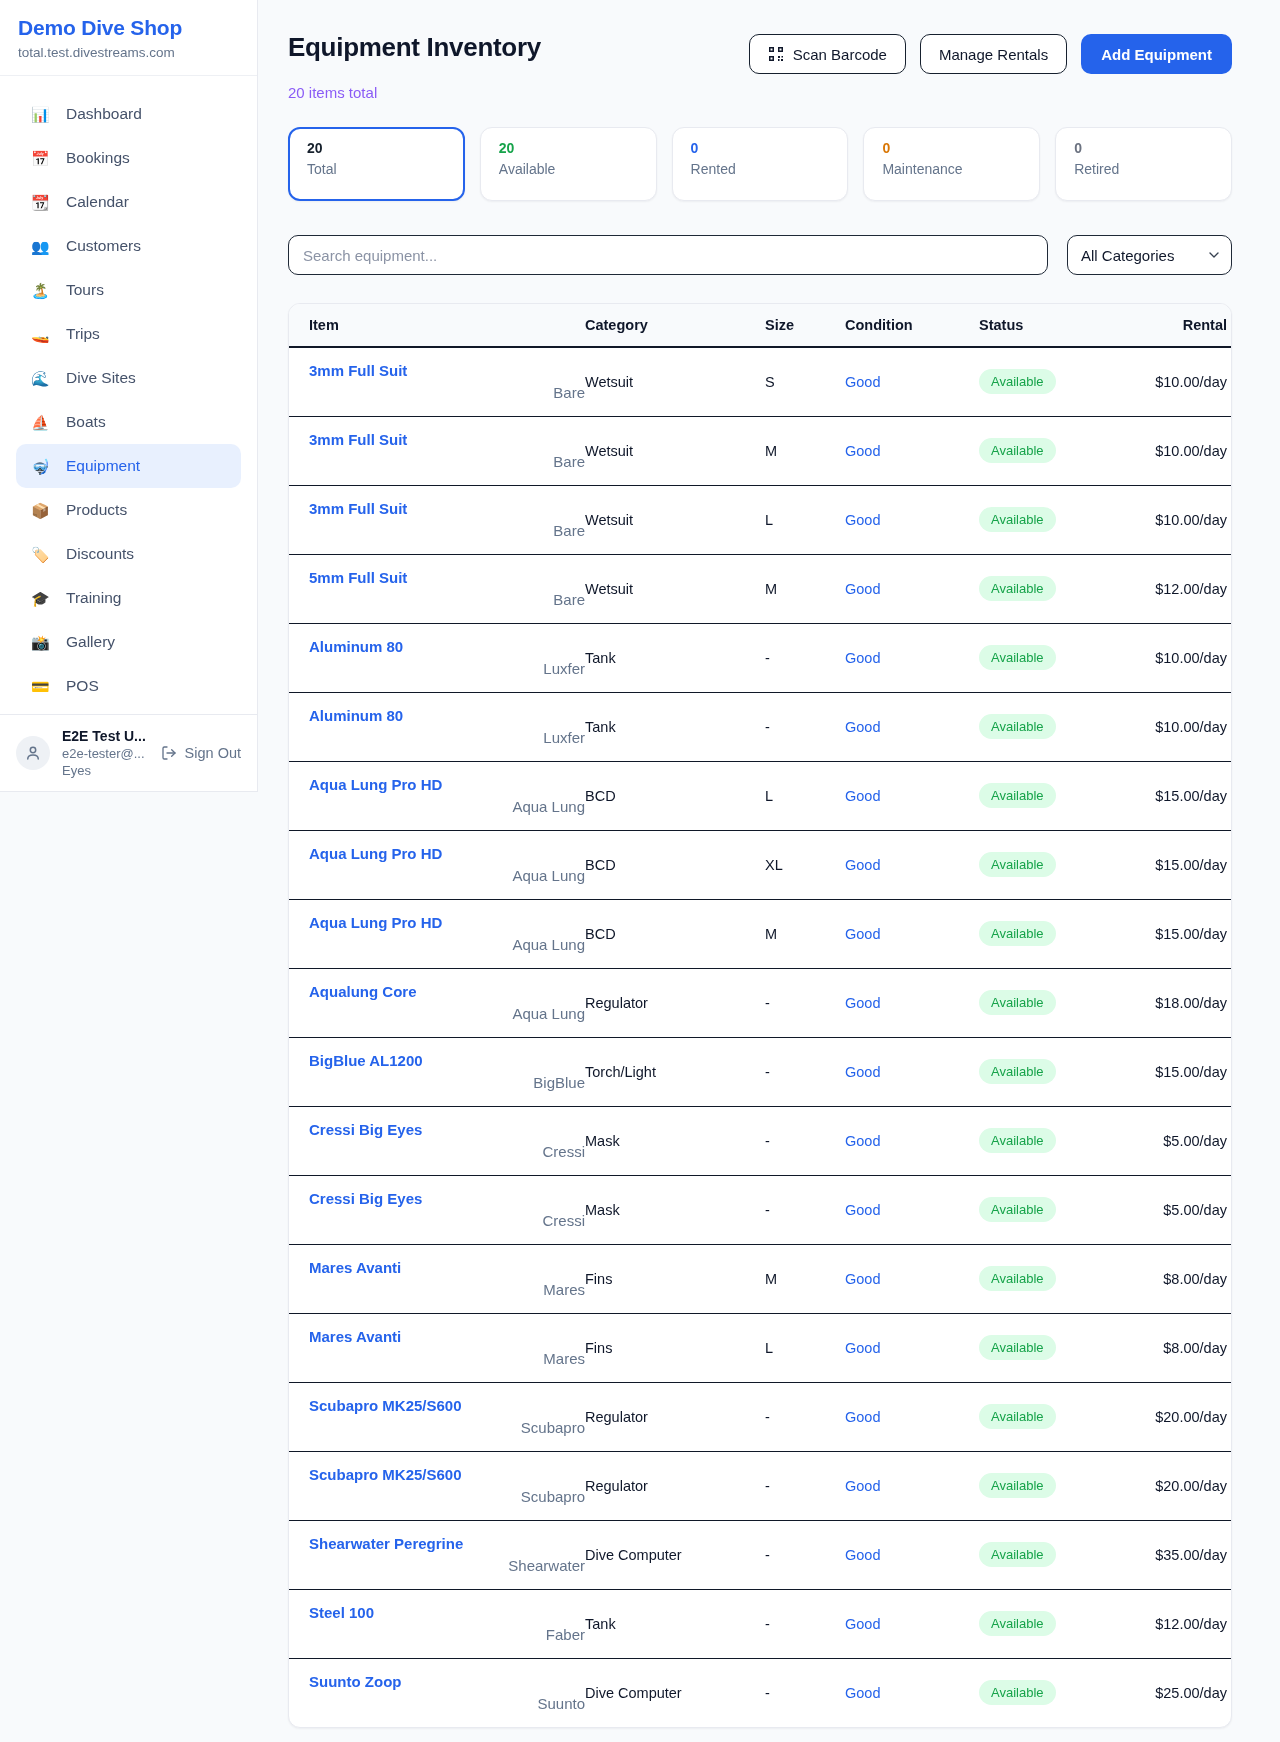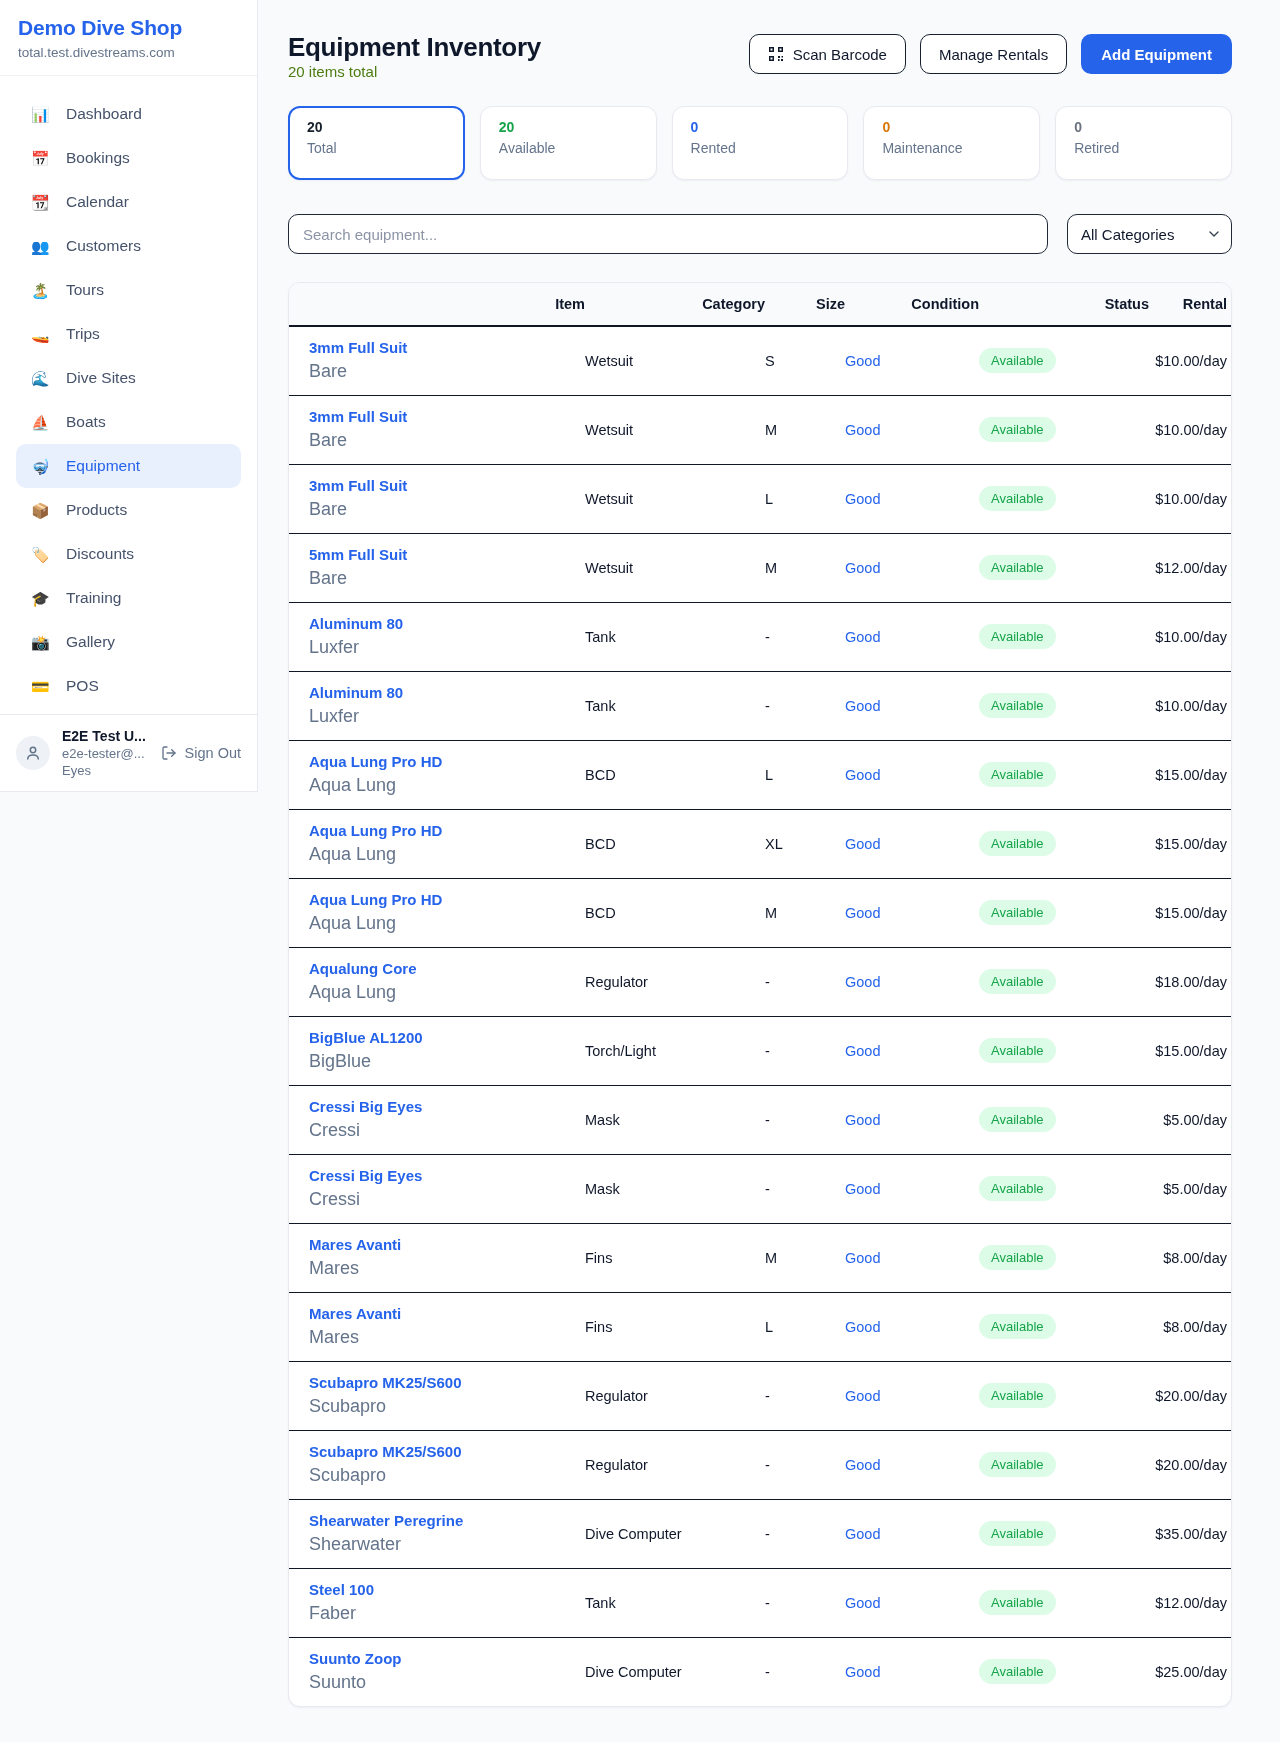--- a/index.html
+++ b/index.html
@@ -53,21 +53,21 @@
     margin-left:auto; display:flex; align-items:flex-start; gap:8px;
     color:#64748b; font-size:14.5px; cursor:pointer; white-space:nowrap;
   }
   .signout svg { width:16px; height:16px; }
 
   
   .main { position:absolute; left:288px; top:0; width:944px; padding-top:32px; }
 
   .page-header { display:flex; justify-content:space-between; align-items:flex-start; }
   .page-title { font-size:26px; font-weight:bold; color:#0f172a; letter-spacing:-0.3px; }
-  .page-subtitle { font-size:15px; color:#4d7c0f; margin-top:0; }
+  .page-subtitle { font-size:15px; color:#8b5cf6; margin-top:21px; }
 
   .header-actions { display:flex; gap:14px; margin-top:2px; }
   .btn {
     height:40px; border-radius:10px; font-size:15px;
     display:inline-flex; align-items:center; gap:9px;
     padding:0 18px; cursor:pointer;
     font-family:inherit;
   }
   .btn-outline { background:#ffffff; border:1.5px solid #16202e; color:#0f172a; font-weight:500; }
   .btn-primary { background:#2563eb; border:none; color:#ffffff; font-weight:bold; padding:0 20px; }
@@ -105,31 +105,31 @@
 
   
   .table-card {
     margin-top:28px; background:#ffffff;
     border:1px solid #e8eaf0; border-radius:12px;
     overflow:hidden; box-shadow:0 1px 2px rgba(16,24,40,0.05);
   }
   table { width:100%; border-collapse:collapse; table-layout:fixed; }
   thead tr { background:#f8fafc; }
   th {
-    text-align:right; font-size:14.5px; font-weight:bold; color:#0f172a;
+    text-align:left; font-size:14.5px; font-weight:bold; color:#0f172a;
     padding:13px 0; border-bottom:2px solid #101828;
   }
   th:first-child { padding-left:20px; }
   th.right, td.right { text-align:right; padding-right:20px; }
   tbody tr { height:69px; border-bottom:1px solid #101828; }
   tbody tr:last-child { border-bottom:none; }
   td { font-size:14.5px; color:#0f172a; vertical-align:middle; }
   td:first-child { padding-left:20px; }
   .r-name { color:#2563eb; font-weight:bold; font-size:15px; cursor:pointer; }
-  .r-brand { color:#64748b; font-size:18px; margin-top:5px; }
+  .r-brand { color:#64748b; font-size:15px; margin-top:5px;text-align:right; }
   .r-cond { color:#2563eb; cursor:pointer; }
   .badge {
     display:inline-block; background:#dcfce7; color:#16a34a;
     font-size:13px; padding:5px 12px; border-radius:999px;
   }
 </style>
 </head>
 <body>
 
 <aside class="sidebar">

